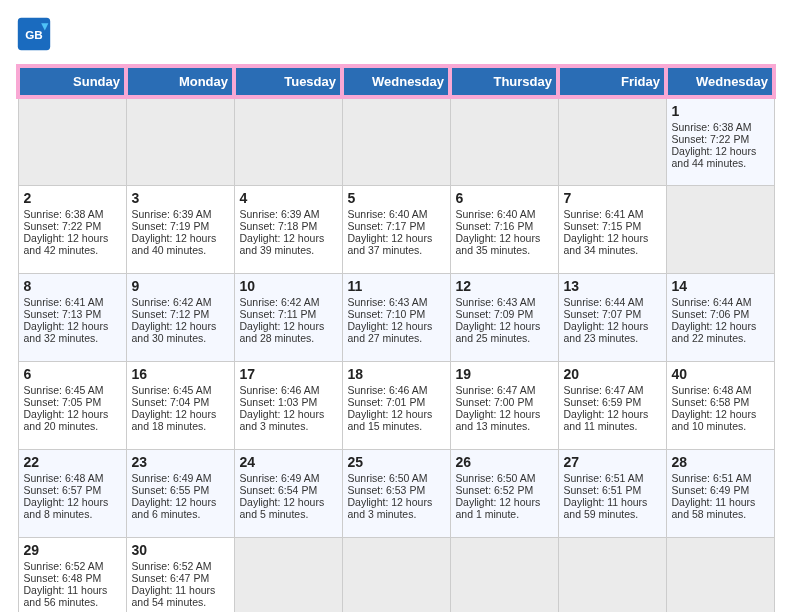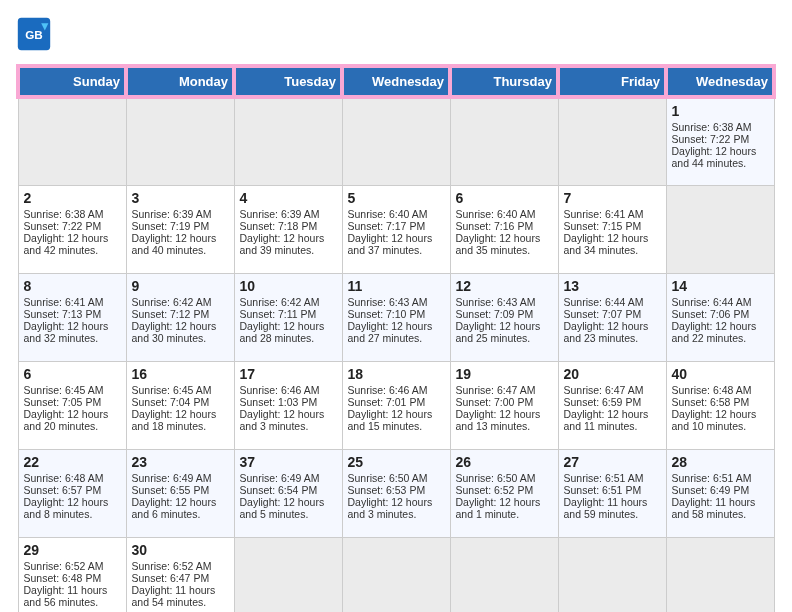--- a/index.html
+++ b/index.html
@@ -282,21 +282,21 @@
           <div>and 8 minutes.</div>
         </td>
         <td>
           <span class="day-num">23</span>
           <div>Sunrise: 6:49 AM</div>
           <div>Sunset: 6:55 PM</div>
           <div>Daylight: 12 hours</div>
           <div>and 6 minutes.</div>
         </td>
         <td>
-          <span class="day-num">37</span>
+          <span class="day-num">24</span>
           <div>Sunrise: 6:49 AM</div>
           <div>Sunset: 6:54 PM</div>
           <div>Daylight: 12 hours</div>
           <div>and 5 minutes.</div>
         </td>
         <td>
           <span class="day-num">25</span>
           <div>Sunrise: 6:50 AM</div>
           <div>Sunset: 6:53 PM</div>
           <div>Daylight: 12 hours</div>

